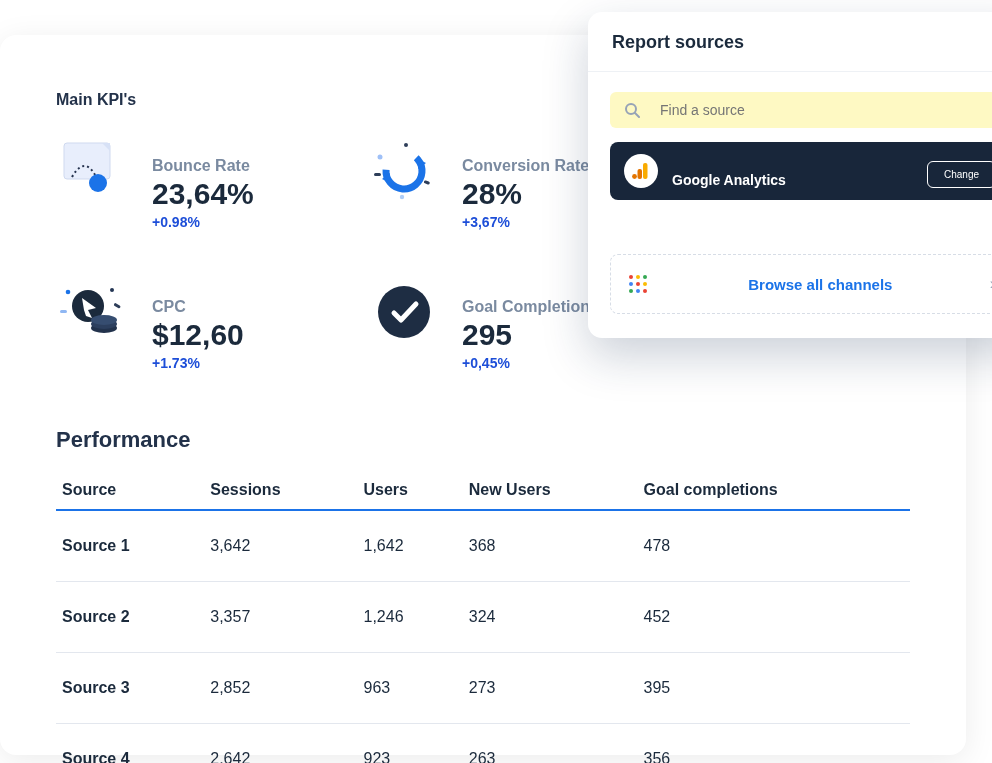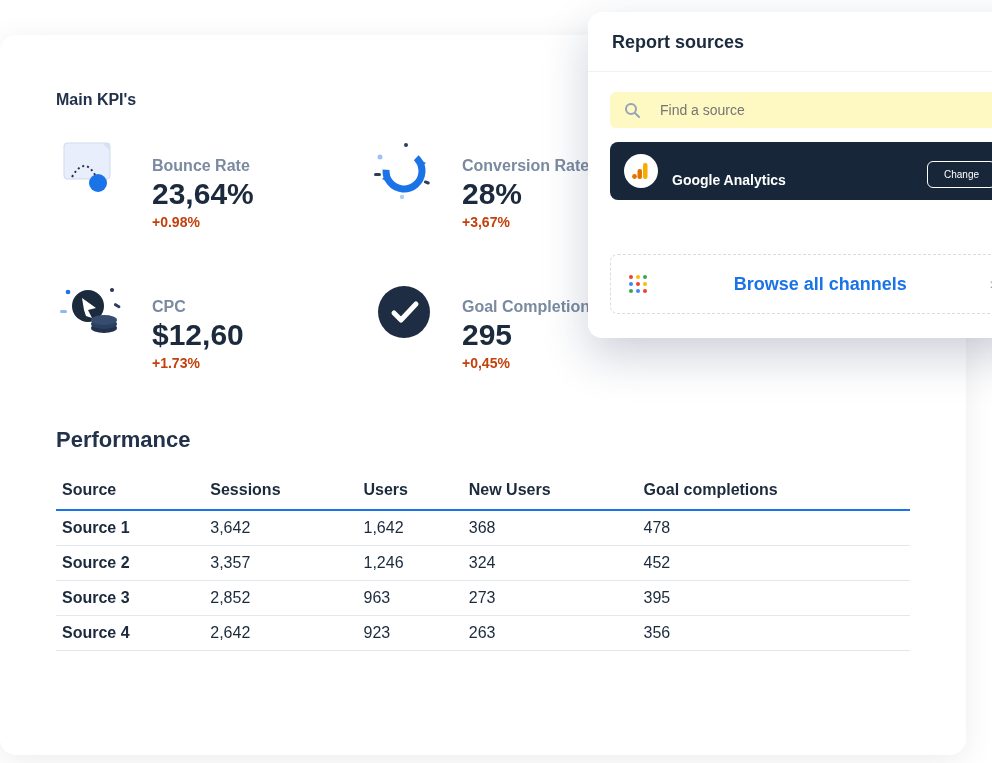--- a/index.html
+++ b/index.html
@@ -8,25 +8,25 @@
     position: absolute; left: 0px; top: 35px; width: 966px; height: 720px;
     background: #fff; border-radius: 16px; box-shadow: 0 6px 32px rgba(0,0,0,0.08);
     padding: 56px 56px 32px 56px;
   }
   .section-title { font-size: 16px; font-weight: 700; color: #23324a; margin-bottom: 28px; }
   .kpi-grid { display: grid; grid-template-columns: repeat(2, 290px); grid-column-gap: 20px; grid-row-gap: 48px; margin-bottom: 56px; }
   .kpi { display: flex; align-items: flex-start; gap: 20px; }
   .kpi-icon { width: 76px; height: 68px; flex-shrink: 0; display: flex; align-items: center; justify-content: center; }
   .kpi-label { font-size: 16px; font-weight: 600; color: #7a8aa0; margin-bottom: 2px; margin-top: 20px; }
   .kpi-value { font-size: 30px; font-weight: 800; color: #1b2a3c; line-height: 1.1; }
-  .kpi-delta { font-size: 14px; font-weight: 700; color: #c2410c; margin-top: 4px; }
+  .kpi-delta { font-size: 14px; font-weight: 700; color: #1d4ed8; margin-top: 4px; }
   .perf-title { font-size: 22px; font-weight: 700; color: #23324a; margin-bottom: 18px; }
   table.perf { width: 100%; border-collapse: collapse; font-size: 16px; }
   table.perf thead th { text-align: left; font-weight: 700; color: #1b2a3c; padding: 10px 6px; border-bottom: 2px solid #1b73e8; }
-  table.perf tbody td { padding: 8px 6px; border-bottom: 1px solid #e3e7ee; color: #1b2a3c; }
+  table.perf tbody td { padding: 26px 6px; border-bottom: 1px solid #e3e7ee; color: #1b2a3c; }
   table.perf tbody td:first-child { font-weight: 700; }
   
   .sources-panel {
     position: absolute; left: 588px; top: 12px; width: 444px; 
     background: #fff; border-radius: 14px; box-shadow: 0 18px 46px rgba(24,44,80,0.22);
     overflow: hidden;
   }
   .sources-header { padding: 20px 24px 18px; font-size: 18px; font-weight: 700; color: #1b2a3c; border-bottom: 1px solid #eef1f5; }
   .sources-body { padding: 20px 22px 24px; }
   .search-box {
@@ -40,21 +40,21 @@
     background: #18263a; border-radius: 8px; padding: 12px 14px;
   }
   .source-logo { width: 34px; height: 34px; border-radius: 50%; background: #fff; display: flex; align-items: center; justify-content: center; }
   .source-name { color: #fff; font-weight:700; font-size:14px; flex:1; }
   .change-btn { border: 1.5px solid #fff; color: #fff; background: transparent; padding: 7px 16px; border-radius: 6px; font-size: 10px; font-weight: 400; cursor: pointer; }
   .browse-row {
     margin-top: 54px; padding: 16px 14px; border: 1px dashed #d7dde6; border-radius: 8px;
     display: flex; align-items: center; gap: 14px; cursor: pointer;
   }
   .browse-logo { width: 26px; height: 26px; display: flex; align-items: center; justify-content: center; }
-  .browse-label { flex:1; text-align: center; color: #1b73e8; font-weight: 700; font-size: 18px; }
+  .browse-label { flex:1; text-align: center; color: #1b73e8; font-weight: 700; font-size: 15px; }
   .chev { color: #9aa6b8; font-size: 16px; }
 </style>
 </head>
 <body>
 
 <div class="main-card">
   <div class="section-title">Main KPI's</div>
 
   <div class="kpi-grid">
 

